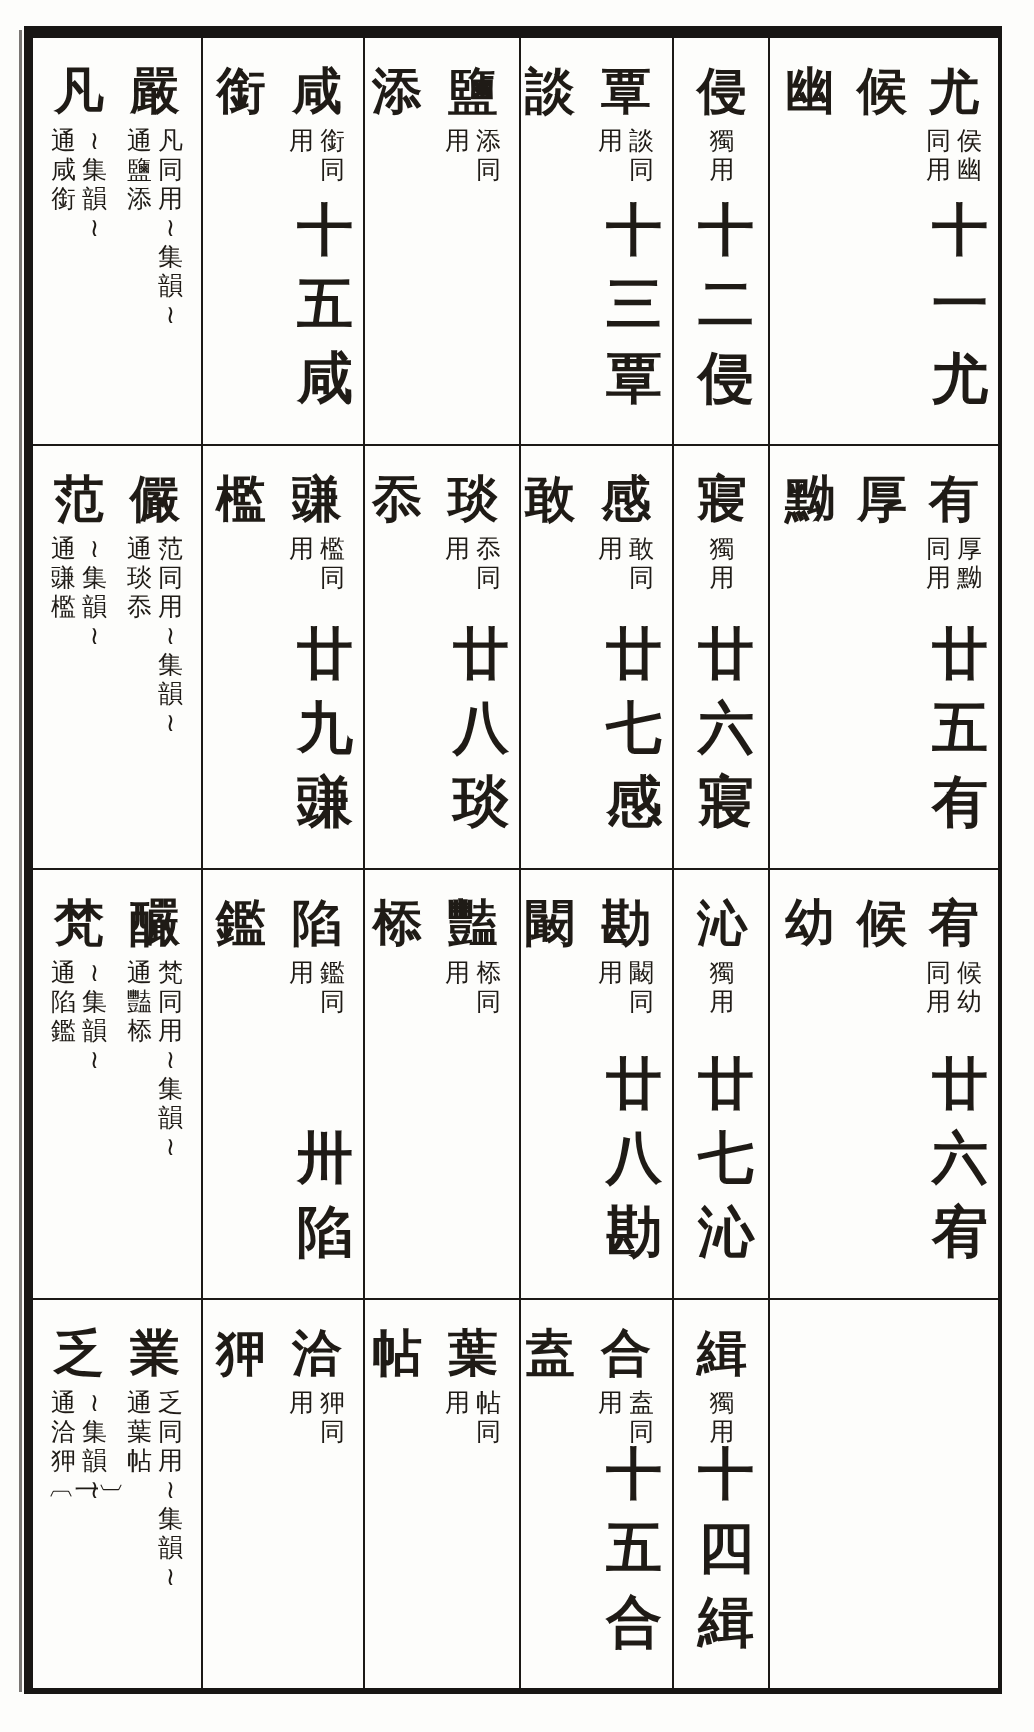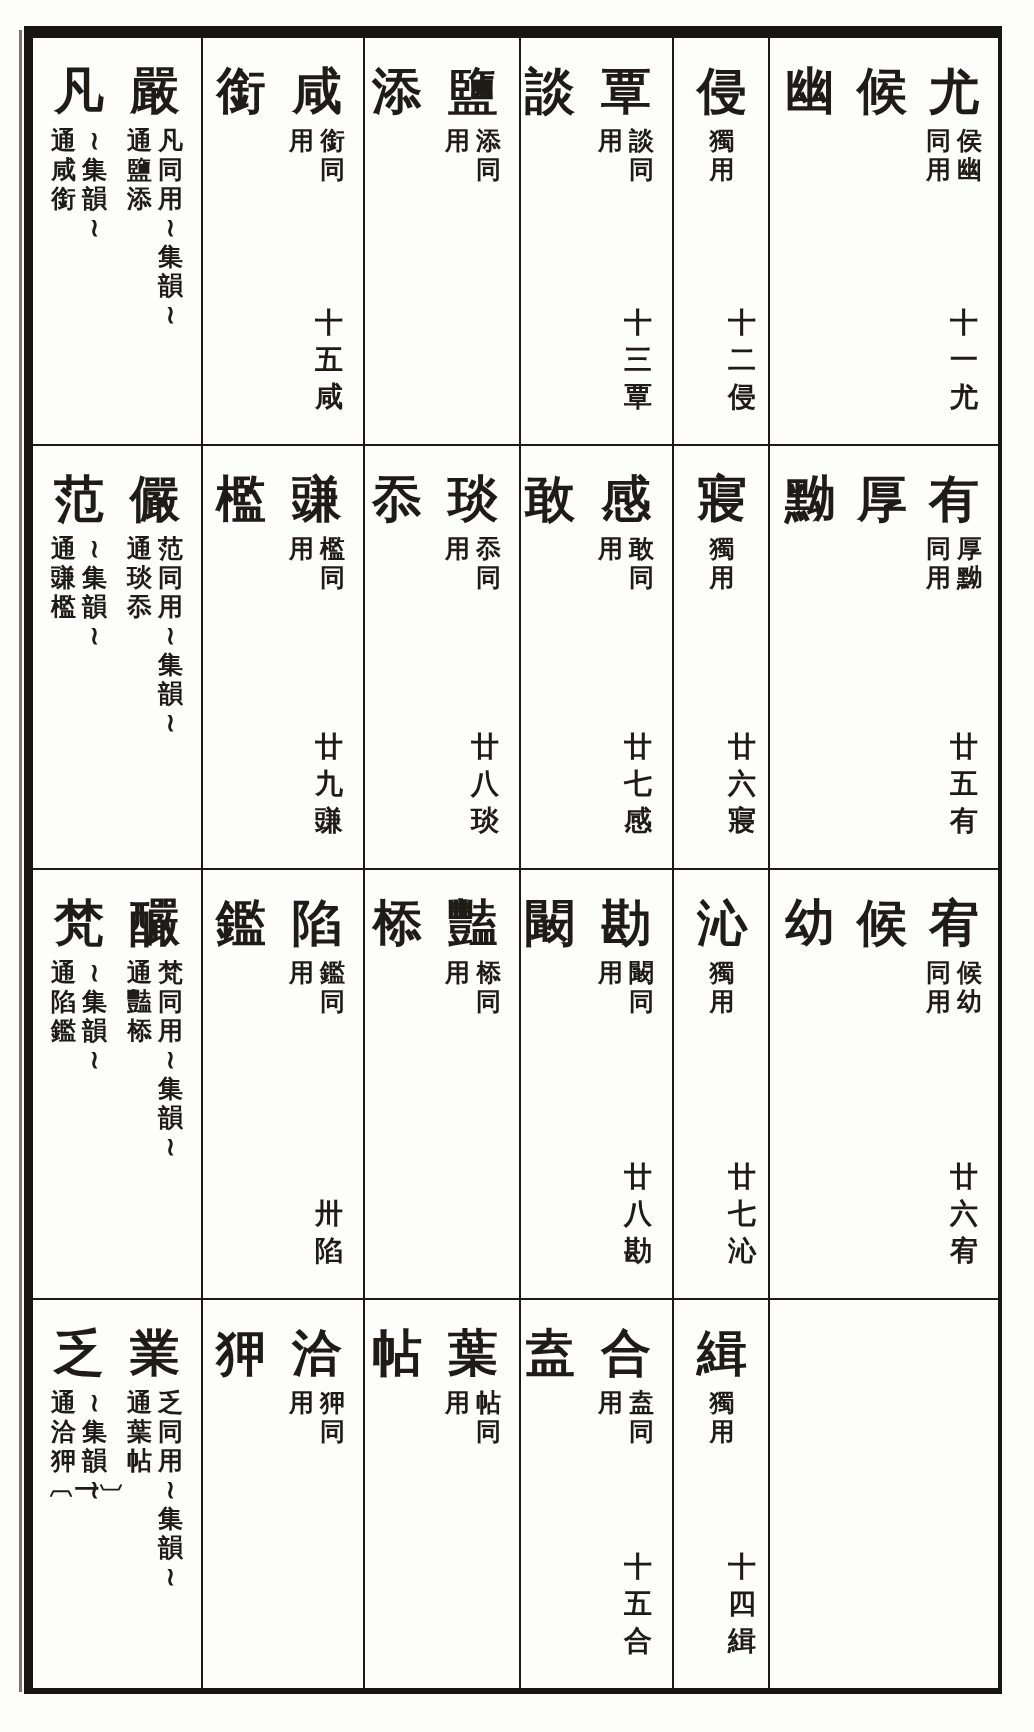--- a/index.html
+++ b/index.html
@@ -33,29 +33,29 @@
   .cell:nth-child(3){width:153px;}
   .cell:nth-child(4){width:156px;}
   .cell:nth-child(5){width:162px;}
   .cell:nth-child(6){flex:1;}
   .entries{display:flex;flex-direction:row-reverse;padding:26px 8px 0 0;}
   .entry{width:76px;flex:0 0 auto;display:flex;flex-direction:column;align-items:center;}
   .cell:nth-child(1) .entry{width:72px;}
   .big{font-size:50px;line-height:1.08;font-weight:700;letter-spacing:0;}
   .ann{margin-top:8px;display:flex;flex-direction:row-reverse;justify-content:center;gap:3px;align-items:flex-start;}
   .anncol{
-    width:28px;font-size:25px;line-height:1.16;font-weight:700;
+    width:28px;font-size:25px;line-height:1.16;font-weight:400;
     word-break:break-all;text-align:center;
   }
   .number{
     position:absolute;right:20px;bottom:28px;width:46px;
-    font-size:28px;line-height:1.32;font-weight:700;
-    word-break:break-all;text-align:right;
+    font-size:56px;line-height:1.32;font-weight:700;
+    word-break:break-all;text-align:left;
   }
-  .cell:nth-child(2) .number{right:12px;}
+  .cell:nth-child(2) .number{right:24px;}
 </style>
 </head>
 <body>
 
 <div class="frame">
     <div class="row">
       <div class="cell">
         <div class="entries">
           <div class="entry">
             <div class="big">尤</div>

